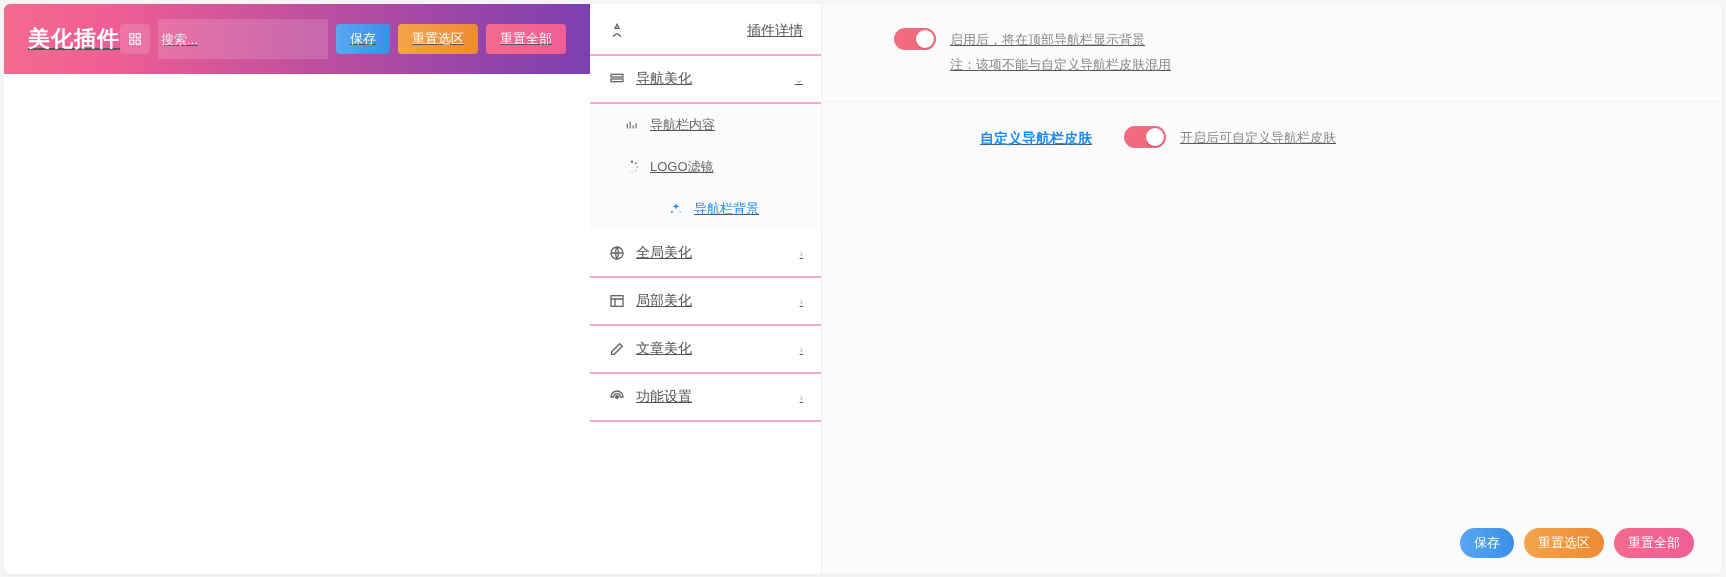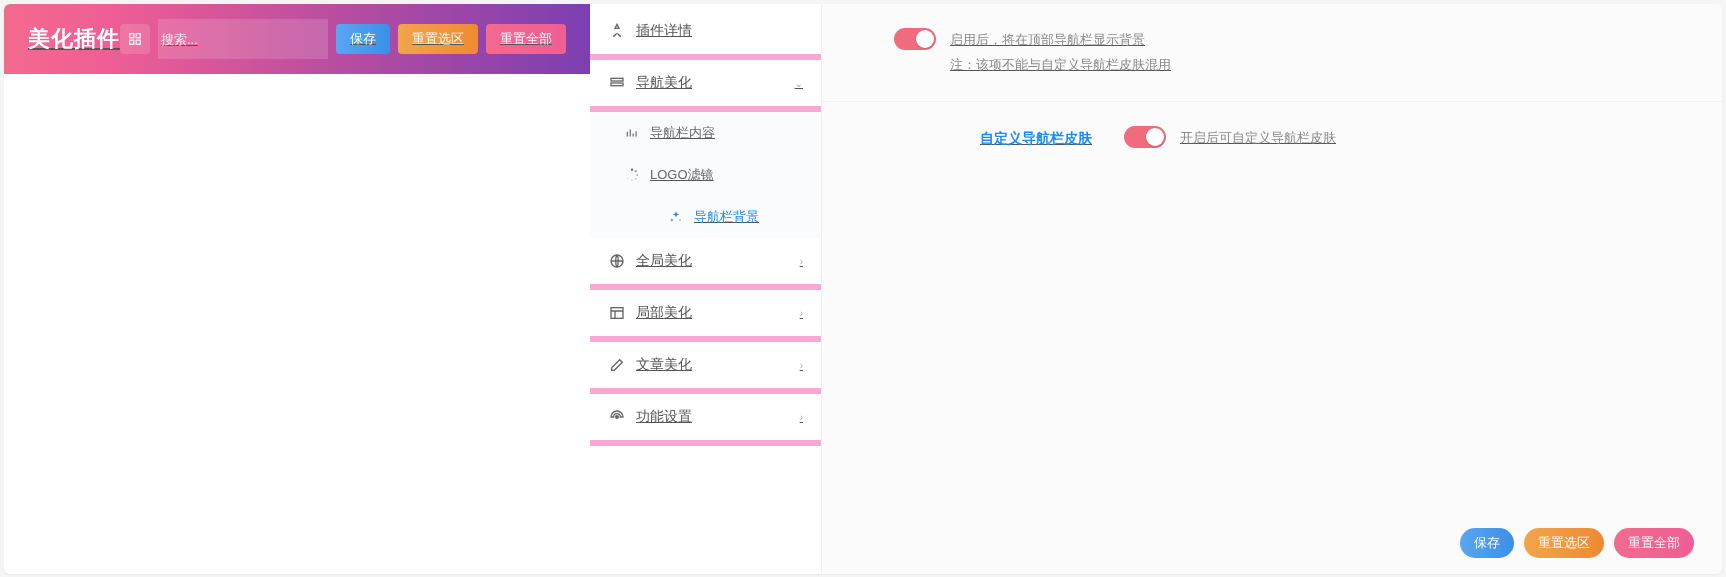--- a/index.html
+++ b/index.html
@@ -96,21 +96,22 @@
     padding-top: 4px;
   }
   .side-item {
     display: flex;
     align-items: center;
     padding: 14px 18px;
     font-size: 14px;
     color: #555;
     cursor: pointer;
     position: relative;
-    border-bottom: 6px solid #f9a8d4;
+    border-bottom: 2px solid #f9a8d4;
+    justify-content: space-between;
   }
   .side-item .ico {
     display: inline-flex;
     width: 18px;
     height: 18px;
     align-items: center;
     justify-content: center;
     margin-right: 10px;
     color: #666;
   }

